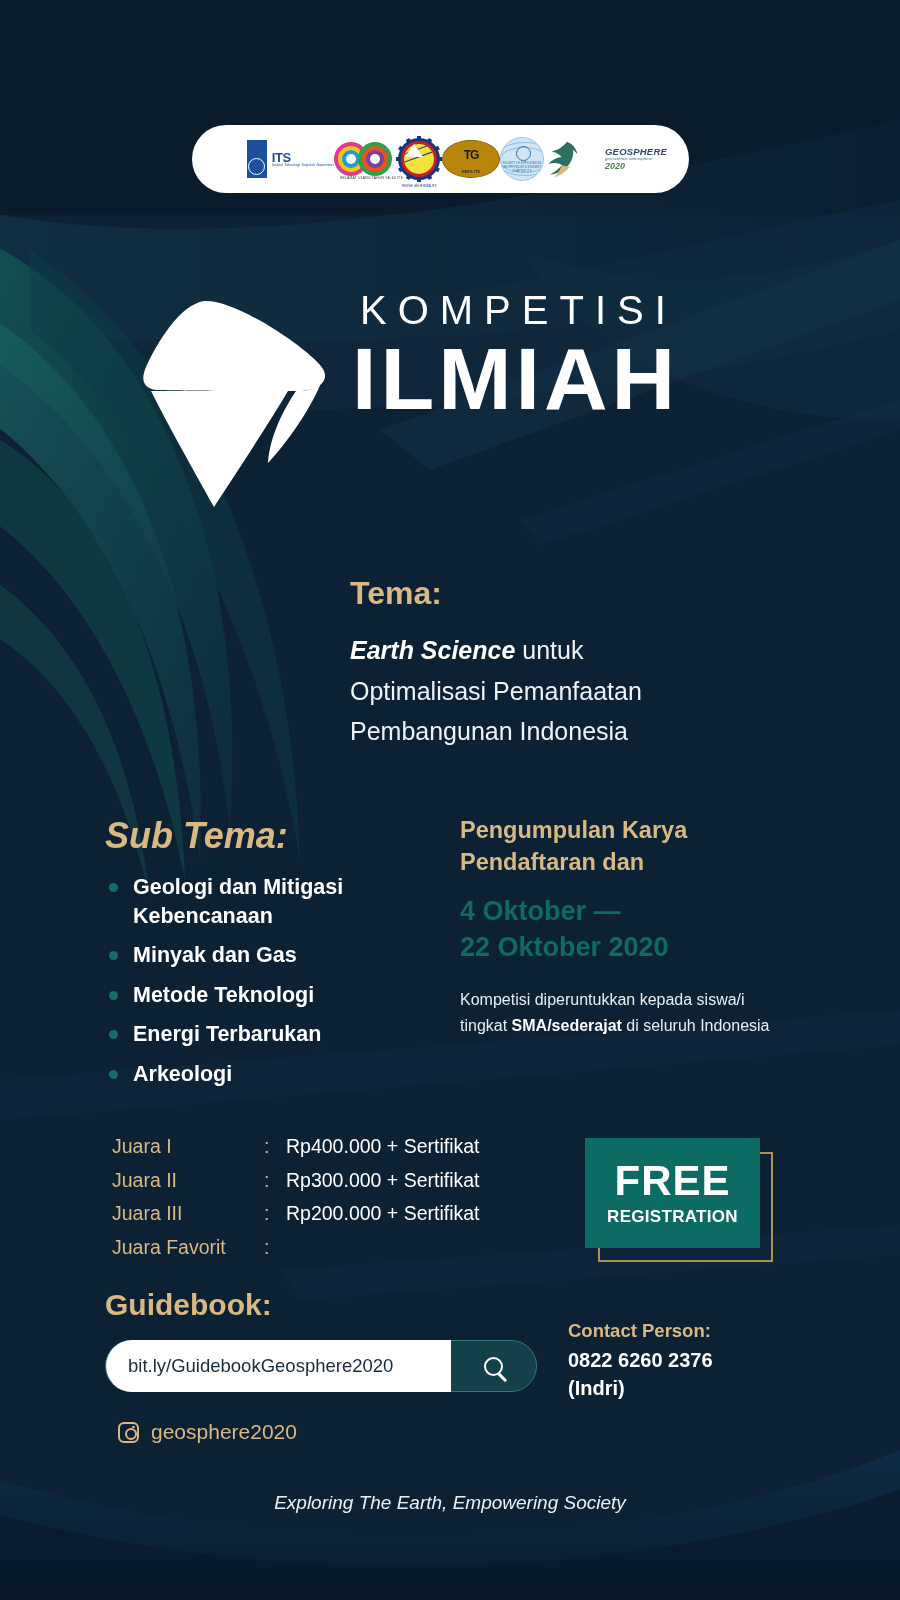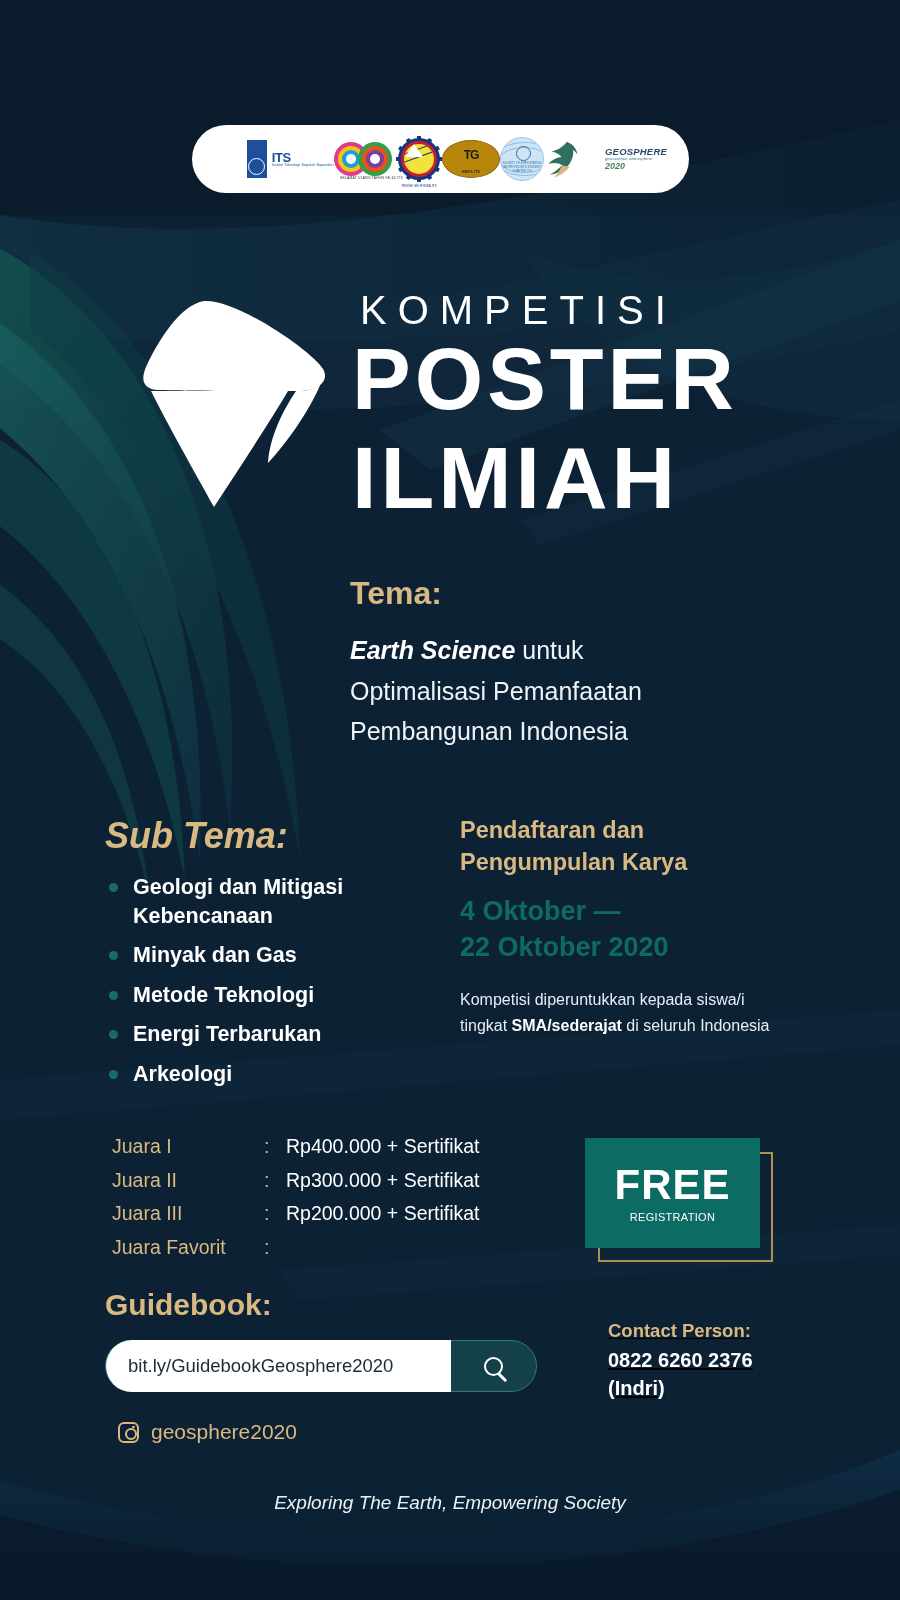--- a/index.html
+++ b/index.html
@@ -101,21 +101,21 @@
   .prize{ position:absolute; left:112px; top:1130px; z-index:5; }
   .prow{ display:flex; align-items:baseline; font-size:19.5px; line-height:1.72; }
   .pname{ color:#d9b982; width:152px; }
   .pcol{ color:#d9b982; width:22px; }
   .pval{ color:#ffffff; }
 
   
   .free{ position:absolute; left:585px; top:1138px; width:175px; height:110px; z-index:6;
          background:#0c6b62; display:flex; flex-direction:column; align-items:center; justify-content:center; }
   .free b{ color:#fff; font-size:42px; font-weight:bold; letter-spacing:1px; line-height:1; }
-  .free span{ color:#fff; font-size:11px; font-weight:normal; letter-spacing:.3px; margin-top:5px; }
+  .free span{ color:#fff; font-size:17px; font-weight:bold; letter-spacing:.3px; margin-top:5px; }
   .free-frame{ position:absolute; left:598px; top:1152px; width:175px; height:110px; z-index:5;
                border:2px solid #b08f52; }
 
   
   .gb{ position:absolute; left:105px; top:1288px; z-index:5; }
   .gb-h{ color:#d9b982; font-size:30px; font-weight:bold; }
   .searchbar{ margin-top:18px; width:432px; height:52px; border-radius:26px;
               background:#134049; border:1.5px solid #2f7a73; display:flex; align-items:center; }
   .searchfield{ flex:1; height:52px; background:#fff; border-radius:26px 0 0 26px;
                 display:flex; align-items:center; padding-left:22px; margin-right:0; }
@@ -127,21 +127,21 @@
 
   .ig{ position:absolute; left:118px; top:1420px; display:flex; align-items:center; gap:12px; z-index:5; }
   .ig-icon{ width:21px; height:21px; border:2px solid #d9b982; border-radius:6px; position:relative; }
   .ig-icon::before{ content:""; position:absolute; left:4.5px; top:4.5px; width:8px; height:8px;
                     border:2px solid #d9b982; border-radius:50%; }
   .ig-icon::after{ content:""; position:absolute; right:2.5px; top:2.2px; width:2.6px; height:2.6px;
                    background:#d9b982; border-radius:50%; }
   .ig span{ color:#d9b982; font-size:21px; }
 
   
-  .contact{ position:absolute; left:608px; top:1320px; z-index:5;text-decoration:underline; }
+  .contact{ position:absolute; left:568px; top:1320px; z-index:5; }
   .contact-h{ color:#d9b982; font-size:18.5px; font-weight:bold; }
   .contact-n{ color:#fff; font-size:20px; font-weight:bold; line-height:1.42; margin-top:4px; }
 
   
   .footer{ position:absolute; left:0; top:1492px; width:900px; text-align:center; z-index:5;
            color:#eaf1f6; font-size:19px; font-style:italic; font-weight:300; }
 </style>
 </head>
 <body>
 
@@ -281,21 +281,20 @@
 </div>
 
 <div class="head-wrap">
   <svg class="cone" viewBox="0 0 230 230">
     <path d="M86,6 C120,4 196,58 205,74 C212,86 200,96 180,96 C130,96 58,96 40,95 C26,94 22,86 28,72 C40,46 62,10 86,6 Z" fill="#ffffff"></path>
     <path d="M33,96 C60,96 128,96 170,96 C150,130 120,175 96,212 C76,176 50,130 33,96 Z" fill="#ffffff"></path>
     <path d="M178,96 C196,96 206,90 206,80 C198,104 176,140 150,168 C152,140 166,114 178,96 Z" fill="#ffffff"></path>
   </svg>
   <div class="ttl-small">KOMPETISI</div>
   <div class="ttl-big">
-    <div>POSTER</div>
     <div>ILMIAH</div>
   </div>
 </div>
 
 <div class="tema">
   <div class="tema-h">Tema:</div>
   <div class="tema-b">
     <div><em>Earth Science</em><span> untuk</span></div>
     <div>Optimalisasi Pemanfaatan</div>
     <div>Pembangunan Indonesia</div>
@@ -308,22 +307,22 @@
     <li>Geologi dan Mitigasi Kebencanaan</li>
     <li>Minyak dan Gas</li>
     <li>Metode Teknologi</li>
     <li>Energi Terbarukan</li>
     <li>Arkeologi</li>
   </ul>
 </div>
 
 <div class="reg">
   <div class="reg-h">
+    <div>Pengumpulan Karya</div>
     <div>Pendaftaran dan</div>
-    <div>Pengumpulan Karya</div>
   </div>
   <div class="reg-d">
     <div>4 Oktober —</div>
     <div>22 Oktober 2020</div>
   </div>
   <div class="reg-n"><span>Kompetisi diperuntukkan kepada siswa/i  tingkat </span><b>SMA/sederajat</b><span> di seluruh Indonesia</span></div>
 </div>
 
 <div class="prize">
   <div class="prow">

